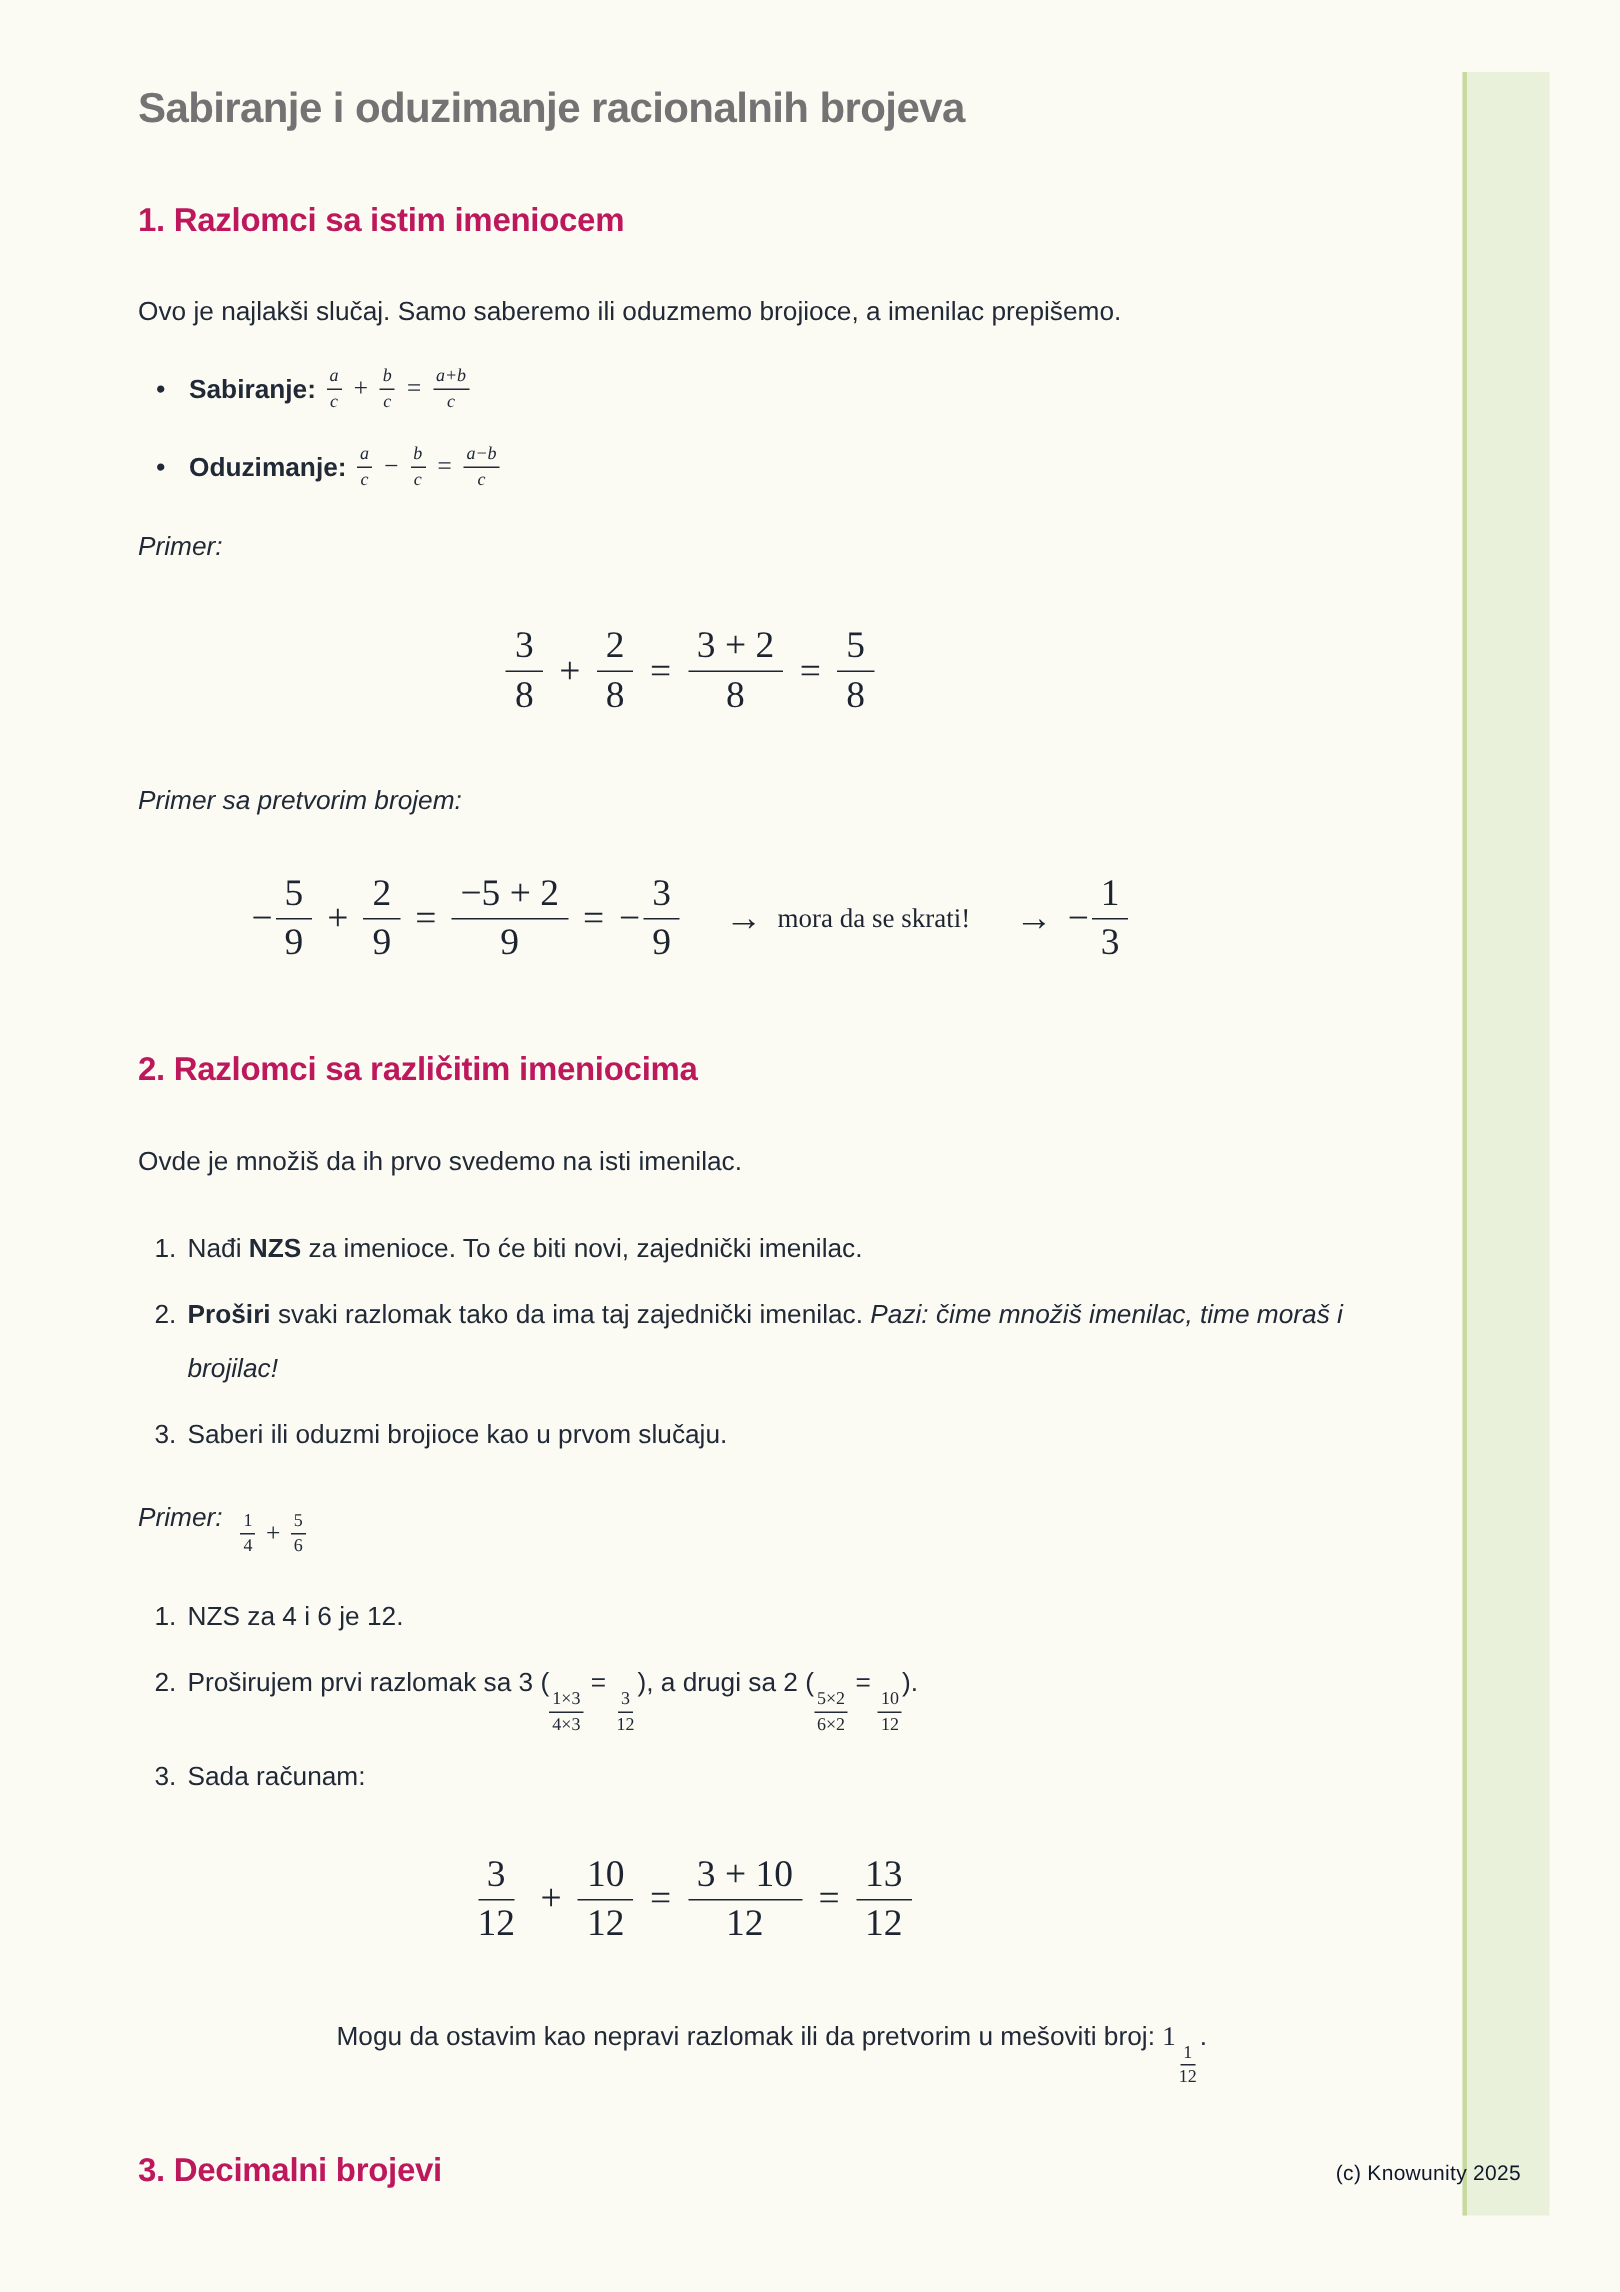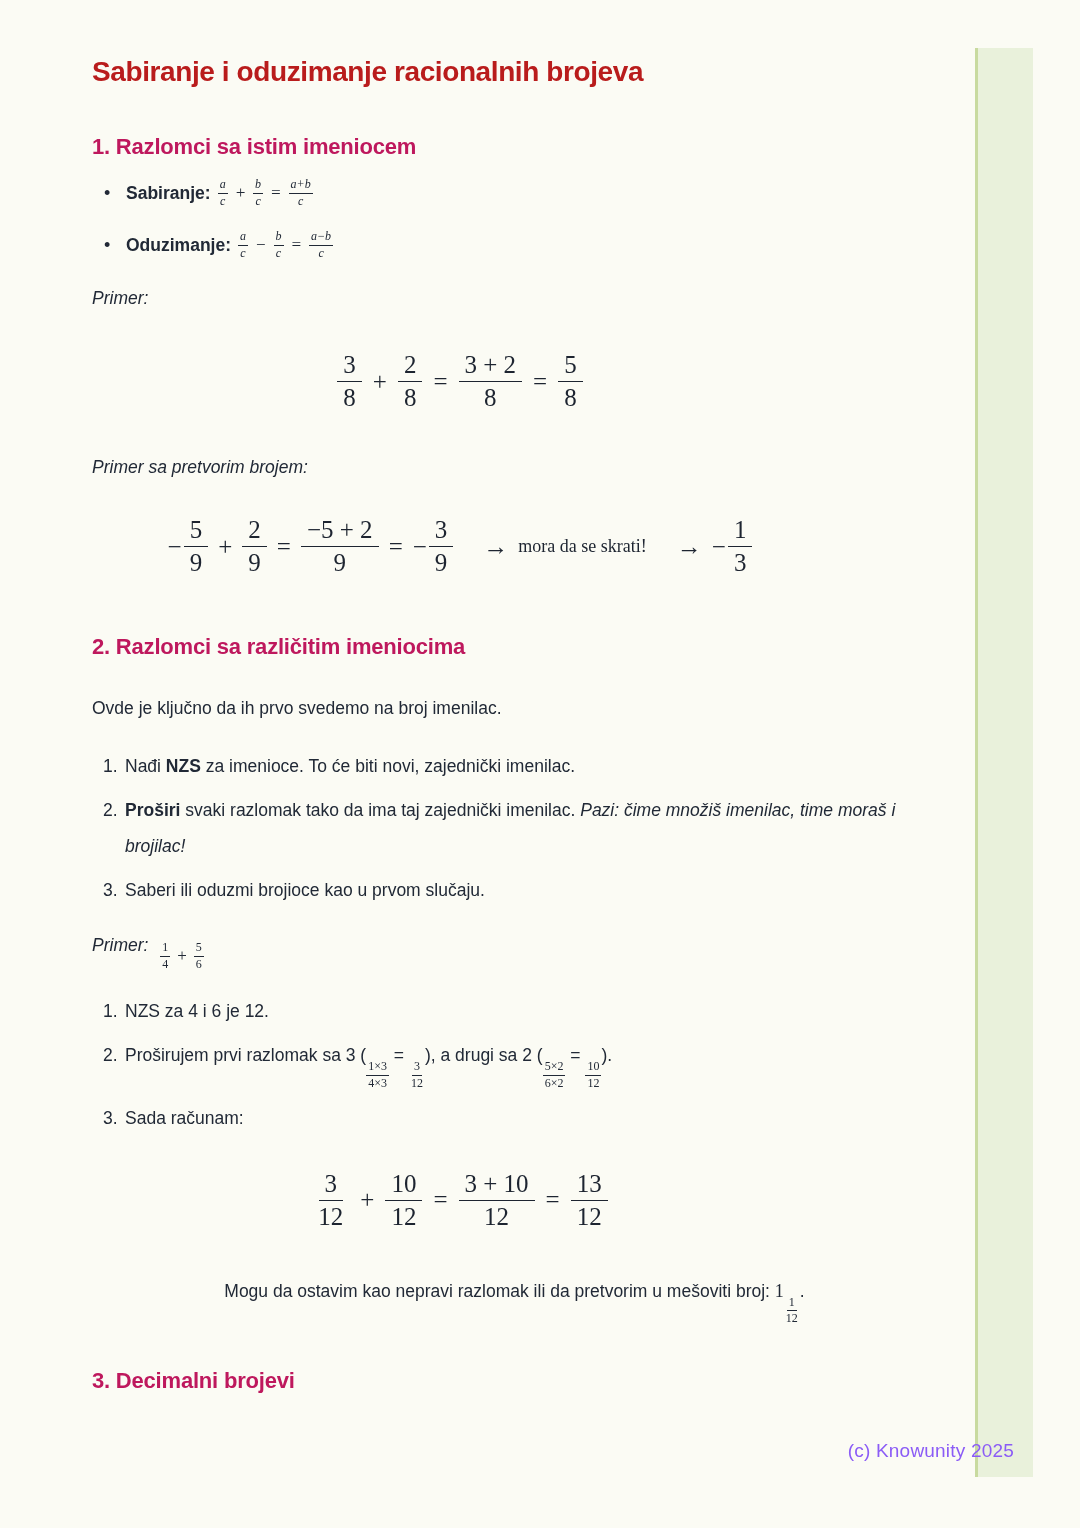--- a/index.html
+++ b/index.html
@@ -4,21 +4,21 @@
 <style>
   html,body{margin:0;padding:0;background:#fbfbf4;}
   .page{position:relative;width:1080px;height:1528px;background:#fbfbf4;
         font-family:"Liberation Sans","DejaVu Sans",sans-serif;color:#212936;overflow:hidden;}
 
   .accent-bar{position:absolute;left:975px;top:48px;width:58px;height:1429px;
               background:#e9f1db;border-left:3px solid #c8da9f;box-sizing:border-box;z-index:1;}
 
   .content{position:absolute;left:92px;top:0;width:845px;z-index:2;}
 
-  h1{margin:55px 0 0;font-size:28px;line-height:1.2;color:#b91c1c;font-weight:700;letter-spacing:-0.4px;}
+  h1{margin:55px 0 0;font-size:28px;line-height:1.2;color:#737373;font-weight:700;letter-spacing:-0.4px;}
   h2{margin:0;font-size:22px;line-height:1.3;color:#be185d;font-weight:700;letter-spacing:-0.2px;}
   .h2-s1{margin-top:44px;}
   .h2-s2{margin-top:54px;}
   .h2-s3{margin-top:40px;}
 
   p{margin:0;}
   .body-text{font-size:17.5px;line-height:40px;}
   .justify{text-align:justify;}
   .mt-intro{margin-top:26px;}
   .mt-intro2{margin-top:26px;}
@@ -61,34 +61,35 @@
   
   .olist{margin:20px 0 0;}
   .oli{display:flex;margin-bottom:8px;padding-left:11px;font-size:17.5px;line-height:36px;}
   .onum{flex:none;width:22px;}
   .otext{flex:1;}
   .it{font-style:italic;}
 
   .outro{margin-top:38px;font-size:17.5px;line-height:40px;text-align:center;}
   .mixed{font-family:"Liberation Serif","DejaVu Serif",serif;font-size:18px;}
 
-  .footer{position:absolute;top:1440px;right:66px;z-index:3;font-size:19px;
-          color:#8b5cf6;letter-spacing:0.2px;}
+  .footer{position:absolute;top:1440px;right:66px;z-index:3;font-size:14px;
+          color:#0f172a;letter-spacing:0.2px;}
 </style>
 </head>
 <body>
 
 <div class="page">
   <div class="accent-bar"></div>
 
   <main class="content">
 
     <h1>Sabiranje i oduzimanje racionalnih brojeva</h1>
 
     <h2 class="h2-s1">1. Razlomci sa istim imeniocem</h2>
+    <p class="body-text justify mt-intro">Ovo je najlakši slučaj. Samo saberemo ili oduzmemo brojioce, a imenilac prepišemo.</p>
 
     <ul class="bullets">
       <li>
         <span class="dot">•</span>
         <strong>Sabiranje:</strong>
         <span class="imath italic">
           <span class="sfrac">
               <span class="fn">a</span>
               <span class="fd">c</span>
             </span>
@@ -190,21 +191,21 @@
           <span>−</span>
           <span class="dfrac">
               <span class="fn">1</span>
               <span class="fd">3</span>
             </span>
         </span>
       </span>
     </div>
 
     <h2 class="h2-s2">2. Razlomci sa različitim imeniocima</h2>
-    <p class="body-text mt-intro2">Ovde je ključno da ih prvo svedemo na broj imenilac.</p>
+    <p class="body-text mt-intro2">Ovde je množiš da ih prvo svedemo na isti imenilac.</p>
 
     <div class="olist">
       <div class="oli">
         <span class="onum">1.</span>
         <span class="otext"><span>Nađi </span><strong>NZS</strong><span> za imenioce. To će biti novi, zajednički imenilac.</span></span>
       </div>
       <div class="oli">
         <span class="onum">2.</span>
         <span class="otext"><strong>Proširi</strong><span> svaki razlomak tako da ima taj zajednički imenilac. </span><span class="it">Pazi: čime množiš imenilac, time moraš i brojilac!</span></span>
       </div>

